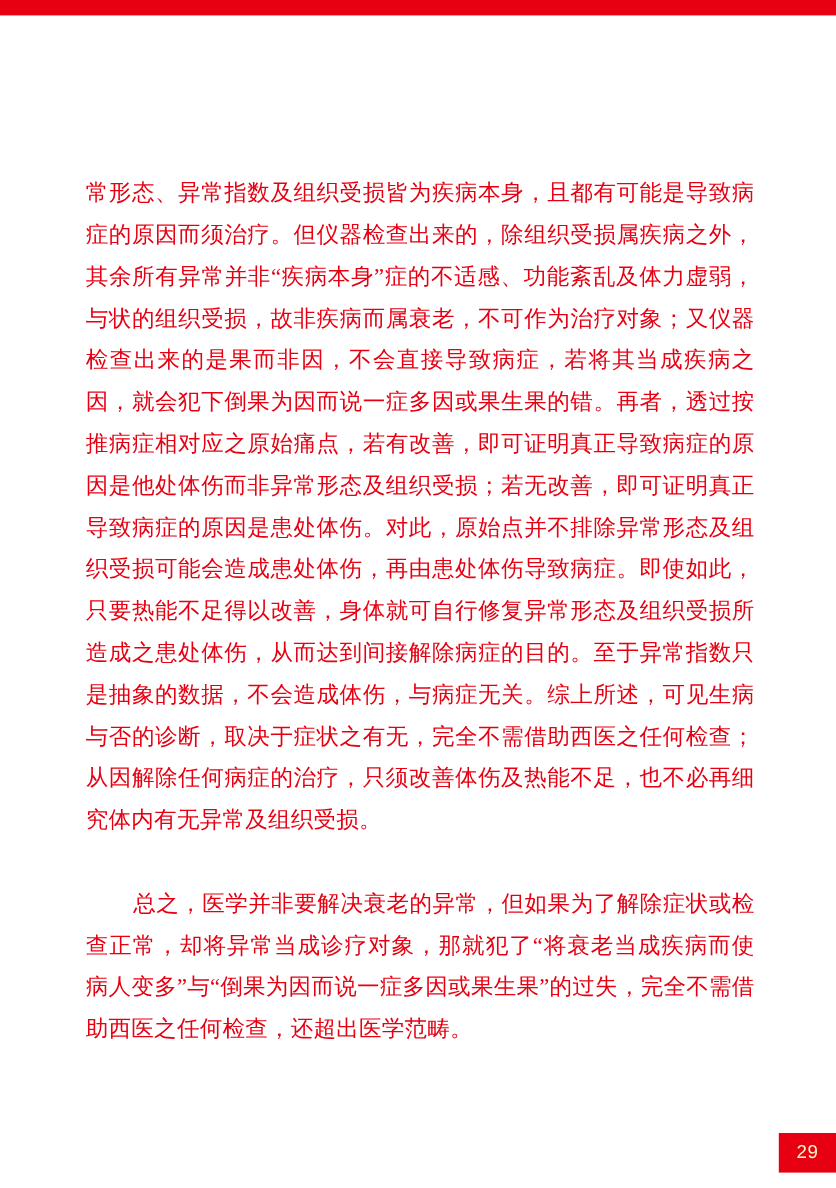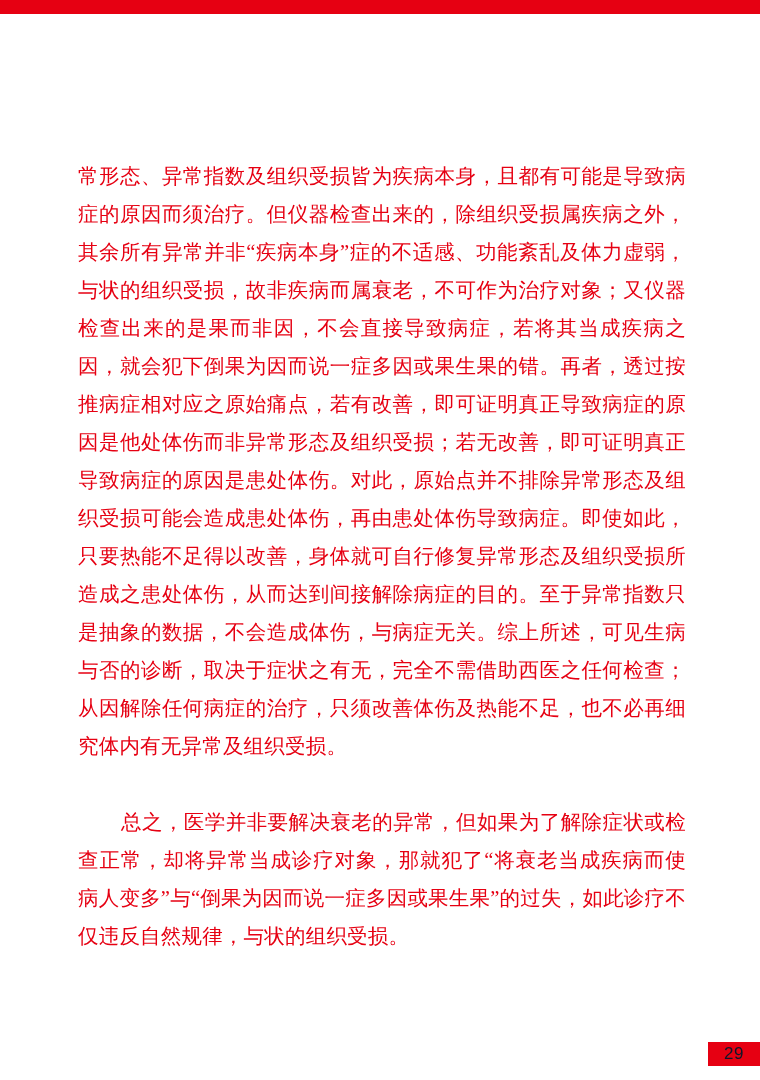--- a/index.html
+++ b/index.html
@@ -49,38 +49,38 @@
     margin-top: 38px;
   }
   .indent {
     text-indent: 2.1em;
   }
   .page-number {
     position: absolute;
     right: 0px;
     bottom: 14px;
     width: 52px;
-    height: 24px;
+    height: 36px;
     background: #e60012;
-    color: #0f172a;
+    color: #fef9c3;
     font-size: 17px;
     font-family: "Liberation Sans", sans-serif;
     display: flex;
     align-items: center;
     justify-content: center;
     letter-spacing: 0.5px;
   }
 </style>
 </head>
 <body>
 
 <div class="page">
 
   <div class="top-bar"></div>
 
   <div class="content">
     <p class="para">常形态、异常指数及组织受损皆为疾病本身，且都有可能是导致病症的原因而须治疗。但仪器检查出来的，除组织受损属疾病之外，其余所有异常并非“疾病本身”症的不适感、功能紊乱及体力虚弱，与状的组织受损，故非疾病而属衰老，不可作为治疗对象；又仪器检查出来的是果而非因，不会直接导致病症，若将其当成疾病之因，就会犯下倒果为因而说一症多因或果生果的错。再者，透过按推病症相对应之原始痛点，若有改善，即可证明真正导致病症的原因是他处体伤而非异常形态及组织受损；若无改善，即可证明真正导致病症的原因是患处体伤。对此，原始点并不排除异常形态及组织受损可能会造成患处体伤，再由患处体伤导致病症。即使如此，只要热能不足得以改善，身体就可自行修复异常形态及组织受损所造成之患处体伤，从而达到间接解除病症的目的。至于异常指数只是抽象的数据，不会造成体伤，与病症无关。综上所述，可见生病与否的诊断，取决于症状之有无，完全不需借助西医之任何检查；从因解除任何病症的治疗，只须改善体伤及热能不足，也不必再细究体内有无异常及组织受损。</p>
-    <p class="para indent">总之，医学并非要解决衰老的异常，但如果为了解除症状或检查正常，却将异常当成诊疗对象，那就犯了“将衰老当成疾病而使病人变多”与“倒果为因而说一症多因或果生果”的过失，如此诊疗不仅违反自然规律，与状的组织受损。</p>
+    <p class="para indent">总之，医学并非要解决衰老的异常，但如果为了解除症状或检查正常，却将异常当成诊疗对象，那就犯了“将衰老当成疾病而使病人变多”与“倒果为因而说一症多因或果生果”的过失，完全不需借助西医之任何检查，还超出医学范畴。</p>
   </div>
 
   <div class="page-number">29</div>
 
 </div>
 
 </body></html>

